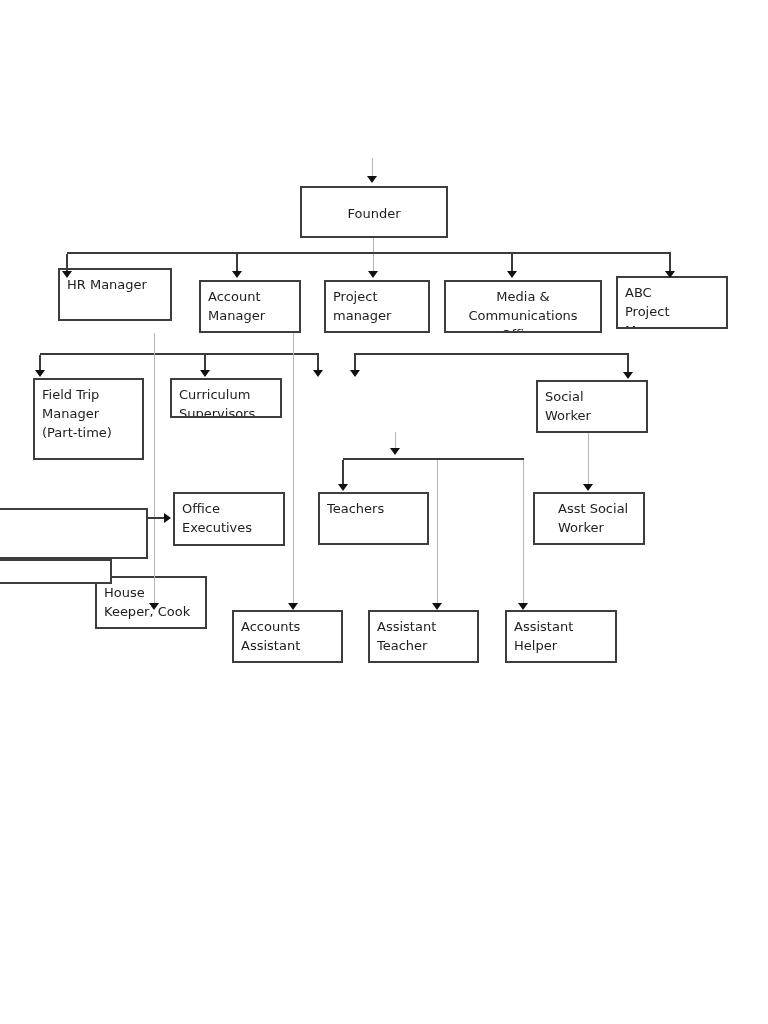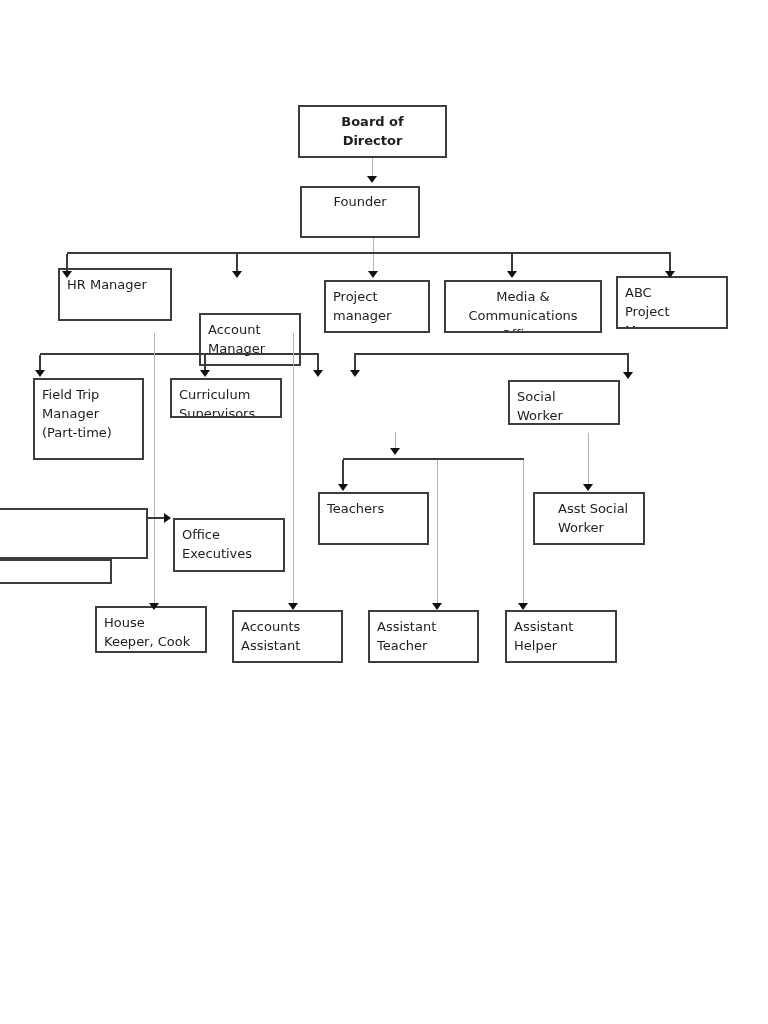--- a/index.html
+++ b/index.html
@@ -17,28 +17,26 @@
   .ad{position:absolute;width:0;height:0;border-left:5px solid transparent;
       border-right:5px solid transparent;border-top:7px solid #101010;} 
   .ar{position:absolute;width:0;height:0;border-top:5px solid transparent;
       border-bottom:5px solid transparent;border-left:7px solid #101010;} 
 </style>
 </head>
 <body>
 
 <div class="page">
 
-  <div class="node center bold" style="left:298px;top:105px;width:149px;height:53px;">Board of
-Director</div>
 
-  <div class="node center" style="left:300px;top:186px;width:120px;height:52px;padding-top:4px;">Founder</div>
+  <div class="node center" style="left:300px;top:186px;width:148px;height:52px;padding-top:16px;">Founder</div>
 
   <div class="node" style="left:58px;top:268px;width:114px;height:53px;">HR Manager</div>
 
-  <div class="node" style="left:199px;top:280px;width:102px;height:53px;margin-top:33px;">Account
+  <div class="node" style="left:199px;top:280px;width:102px;height:53px;">Account
 Manager</div>
 
   <div class="node" style="left:324px;top:280px;width:106px;height:53px;">Project
 manager</div>
 
   <div class="node center" style="left:444px;top:280px;width:158px;height:53px;">Media &amp;
 Communications
 Officer</div>
 
   <div class="node" style="left:616px;top:276px;width:112px;height:53px;">ABC
@@ -46,32 +44,32 @@
 Manager</div>
 
   <div class="node" style="left:33px;top:378px;width:111px;height:82px;">Field Trip
 Manager
 (Part-time)</div>
 
   <div class="node" style="left:170px;top:378px;width:112px;height:40px;">Curriculum
 Supervisors</div>
 
 
-  <div class="node" style="left:508px;top:380px;width:112px;height:45px;">Social
+  <div class="node" style="left:536px;top:380px;width:112px;height:53px;">Social
 Worker</div>
 
-  <div class="node" style="left:173px;top:492px;width:112px;height:54px;margin-top:26px;">Office
+  <div class="node" style="left:173px;top:492px;width:112px;height:54px;">Office
 Executives</div>
 
   <div class="node" style="left:318px;top:492px;width:111px;height:53px;">Teachers</div>
 
   <div class="node" style="left:533px;top:492px;width:112px;height:53px;padding-left:23px;">Asst Social
 Worker</div>
 
-  <div class="node" style="left:95px;top:606px;width:112px;height:47px;">House
+  <div class="node" style="left:95px;top:576px;width:112px;height:53px;">House
 Keeper, Cook</div>
 
   <div class="node" style="left:232px;top:610px;width:111px;height:53px;">Accounts
 Assistant</div>
 
   <div class="node" style="left:368px;top:610px;width:111px;height:53px;">Assistant
 Teacher</div>
 
   <div class="node" style="left:505px;top:610px;width:112px;height:53px;">Assistant
 Helper</div>

